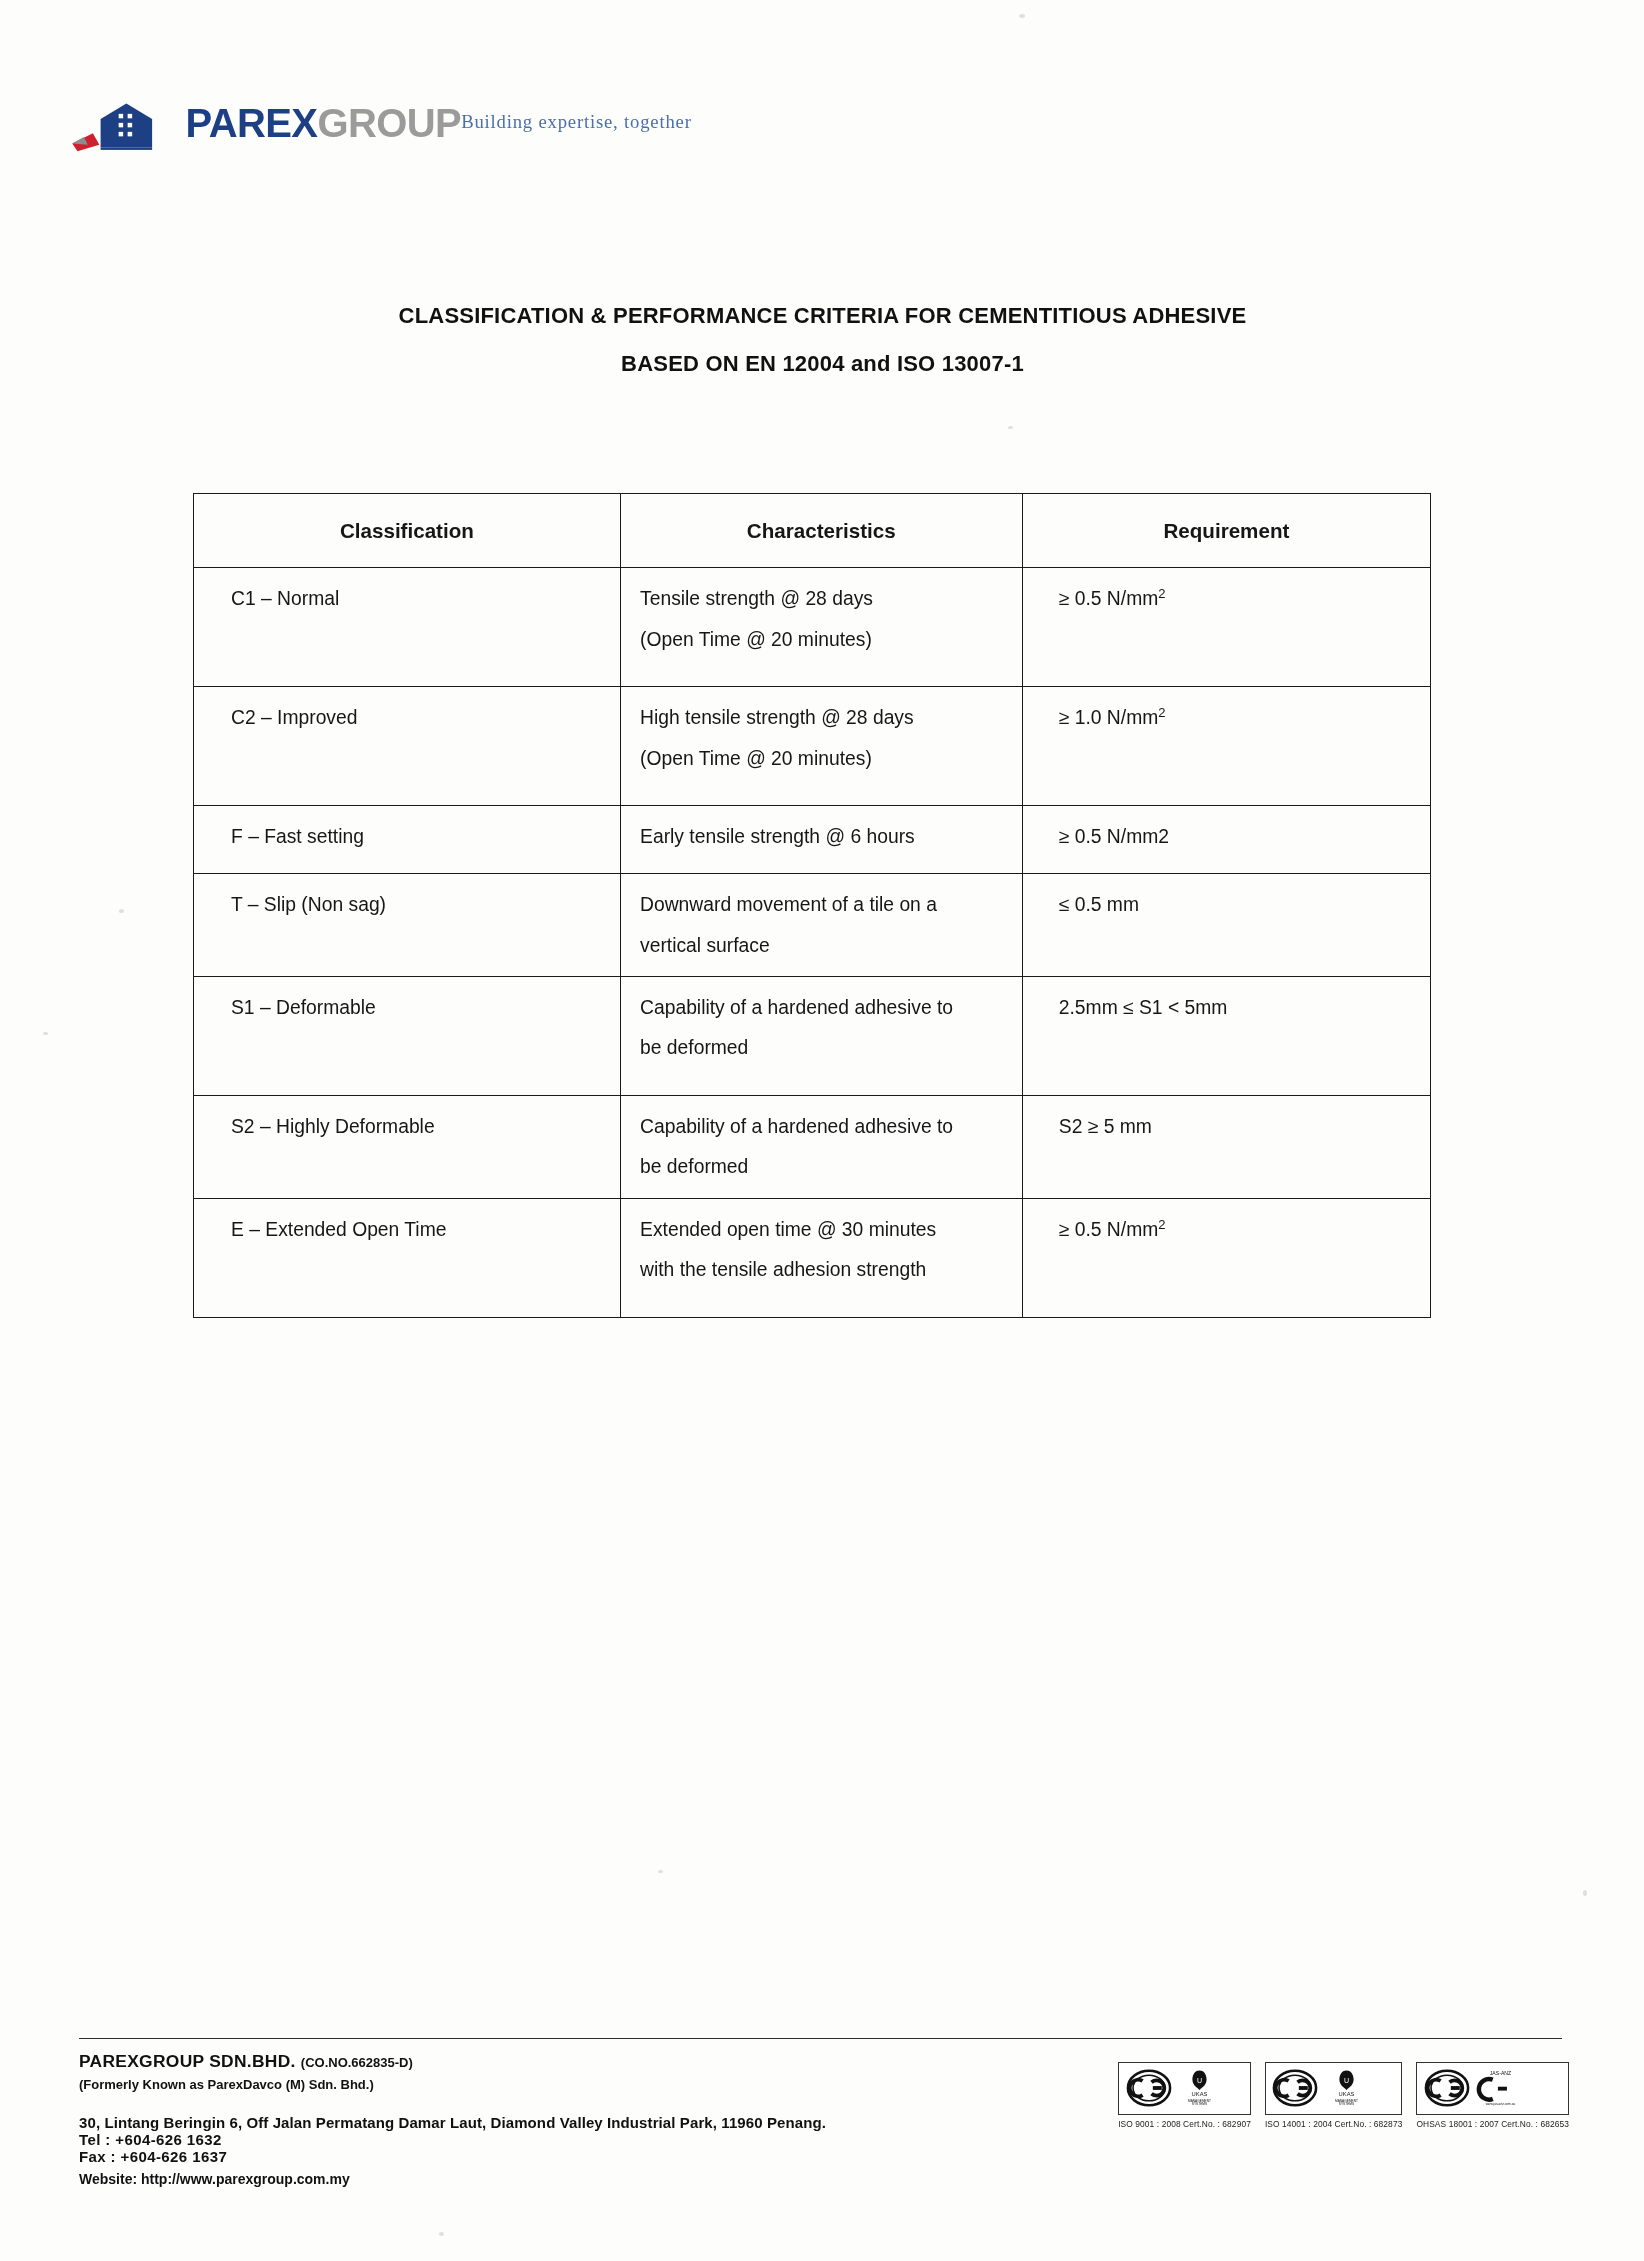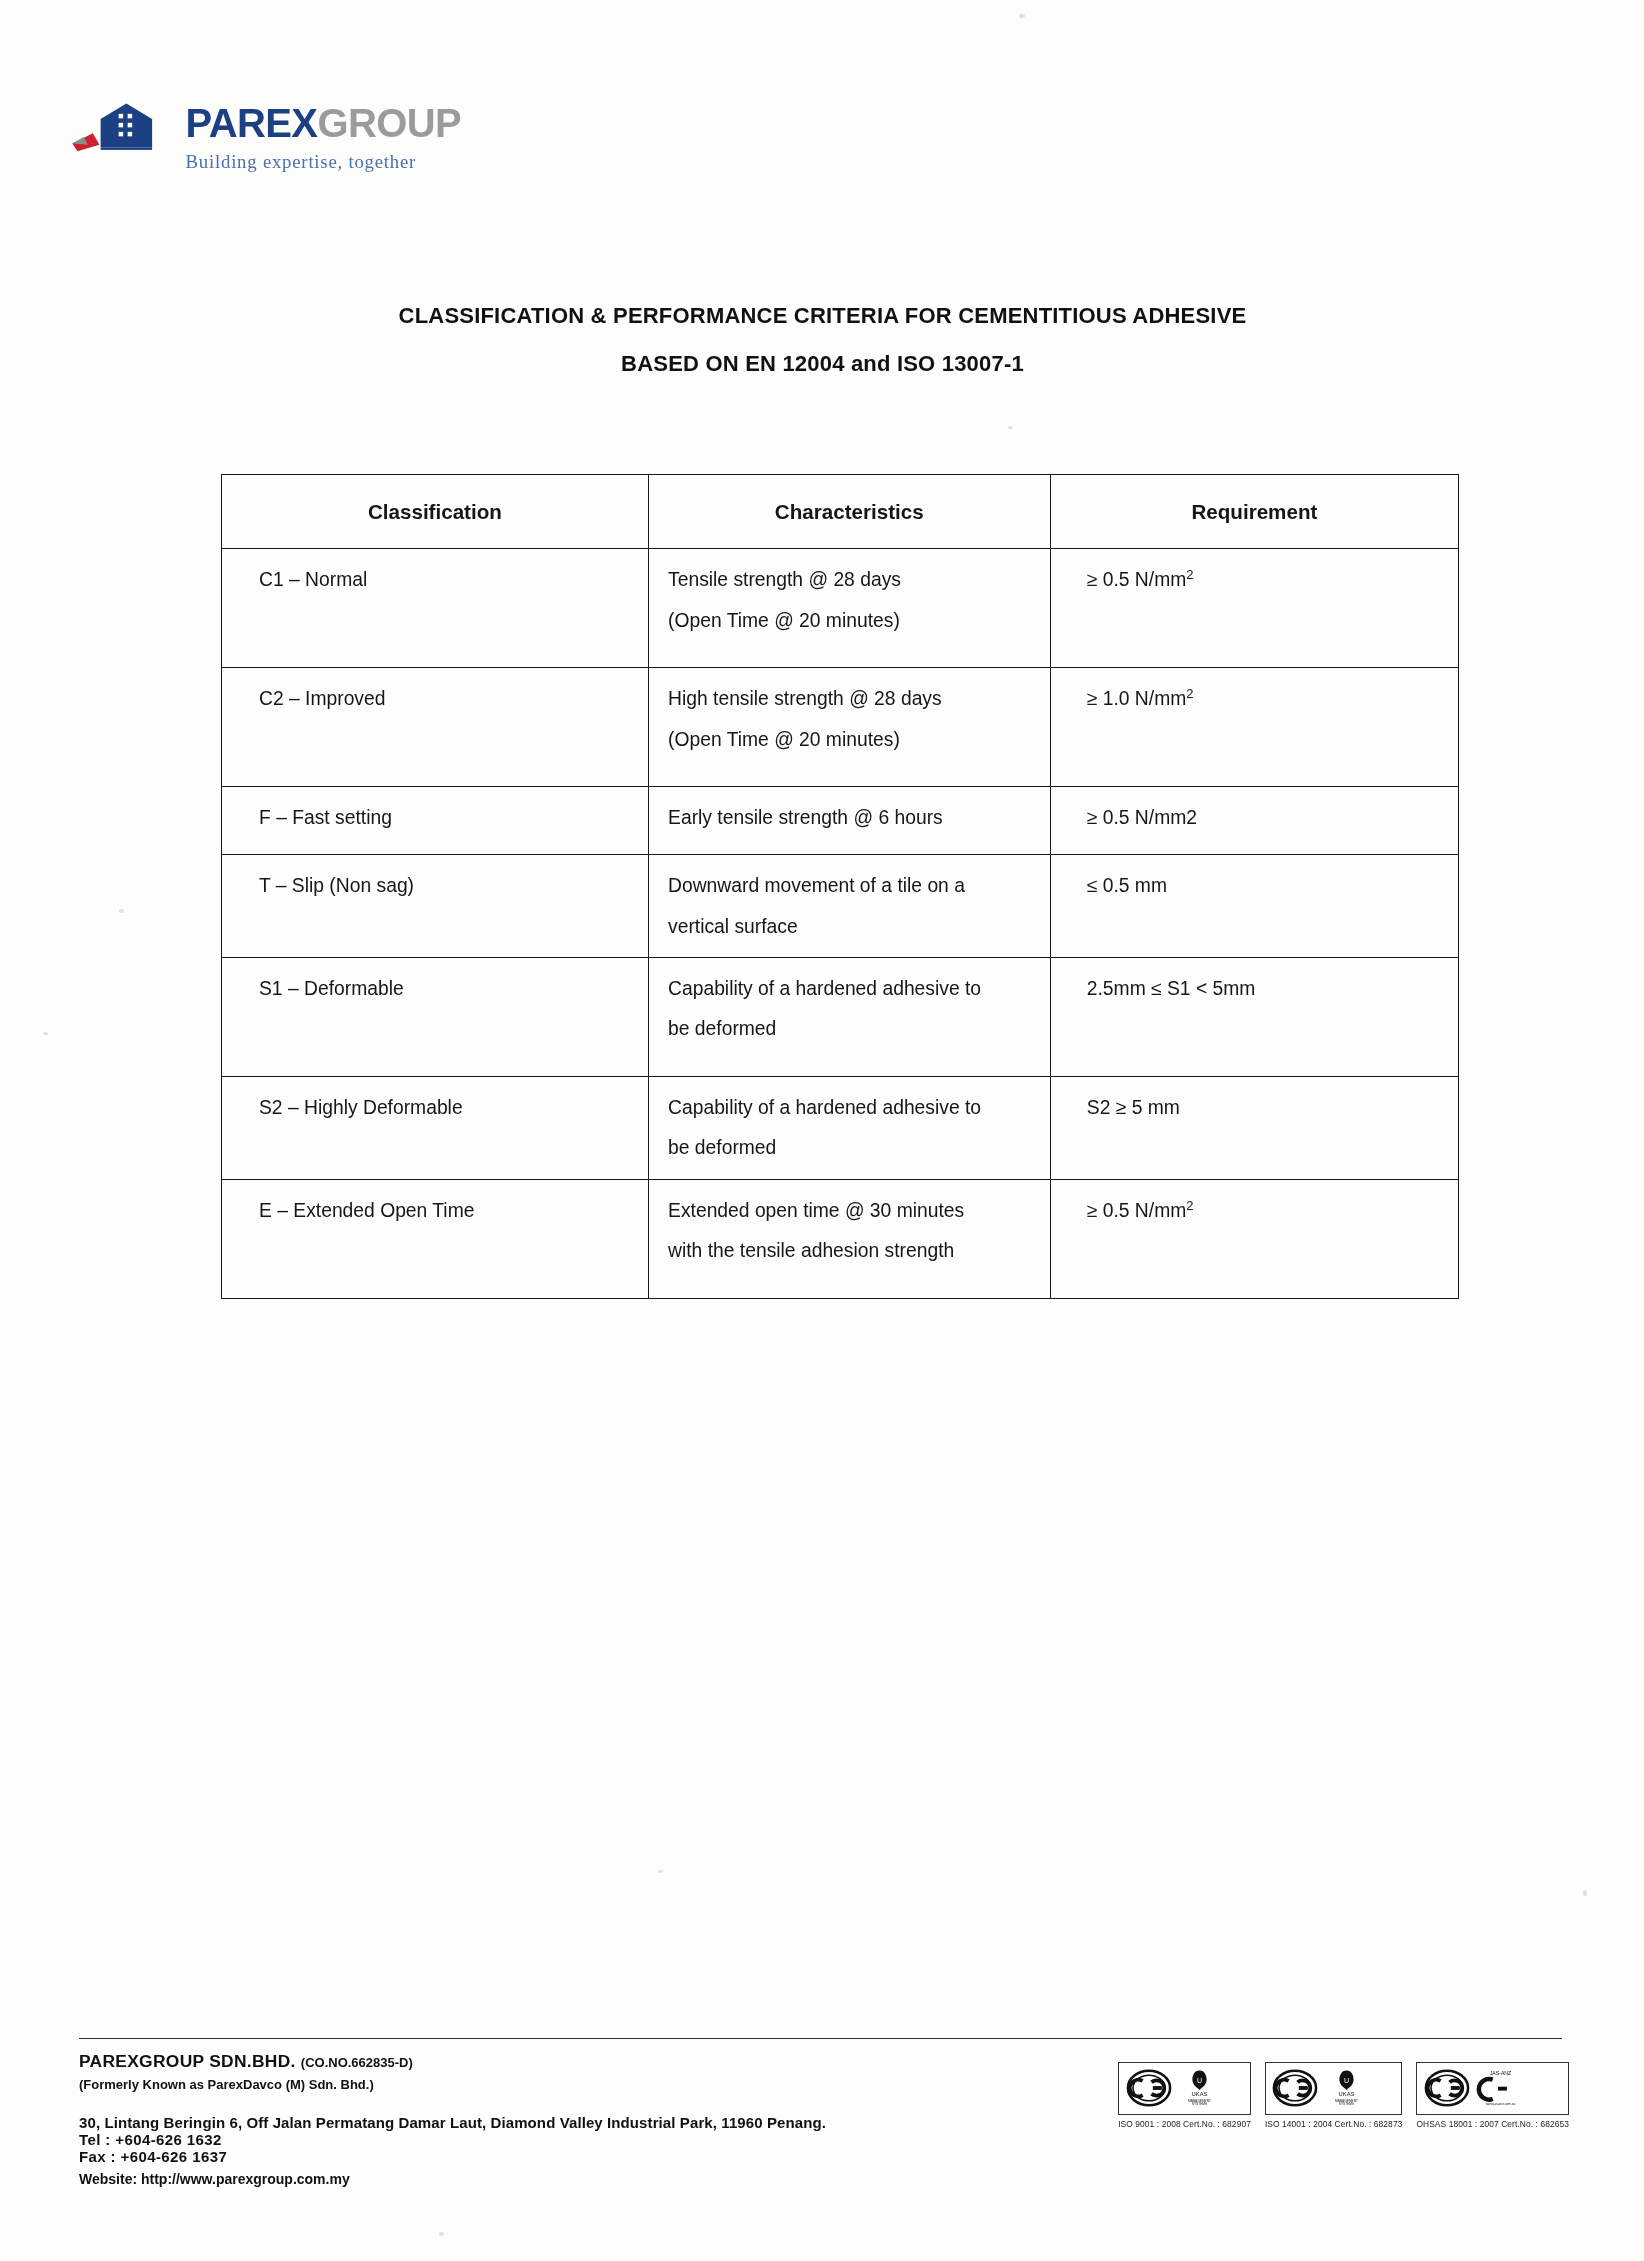--- a/index.html
+++ b/index.html
@@ -33,21 +33,21 @@
   }
   .logo-mark {
     position: relative;
     width: 103px;
     height: 71px;
     margin-right: 11.6px;
   }
   .logo-mark svg { display: block; }
   .logo-text-block {
     display: flex;
-    flex-direction: column;
+    flex-direction: row;
     justify-content: flex-end;
     padding-top: 6.4px;
   }
   .logo-wordmark {
     font-family: "Liberation Sans", sans-serif;
     font-size: 40px;
     font-weight: bold;
     letter-spacing: -0.6px;
     line-height: 1;
     white-space: nowrap;
@@ -76,24 +76,23 @@
     font-size: 22px;
     font-weight: bold;
     color: #111;
     letter-spacing: 0.2px;
   }
   .doc-title .line2 { margin-top: 22px; }
 
   
   .table-wrap {
     position: absolute;
-    top: 474px;
+    top: 493px;
     left: 193px;
     width: 1238px;
-    margin-left: 28px;
   }
   table.spec {
     border-collapse: collapse;
     width: 100%;
     table-layout: fixed;
   }
   table.spec th, table.spec td {
     border: 1.9px solid #1a1a1a;
     vertical-align: top;
     padding: 0;

